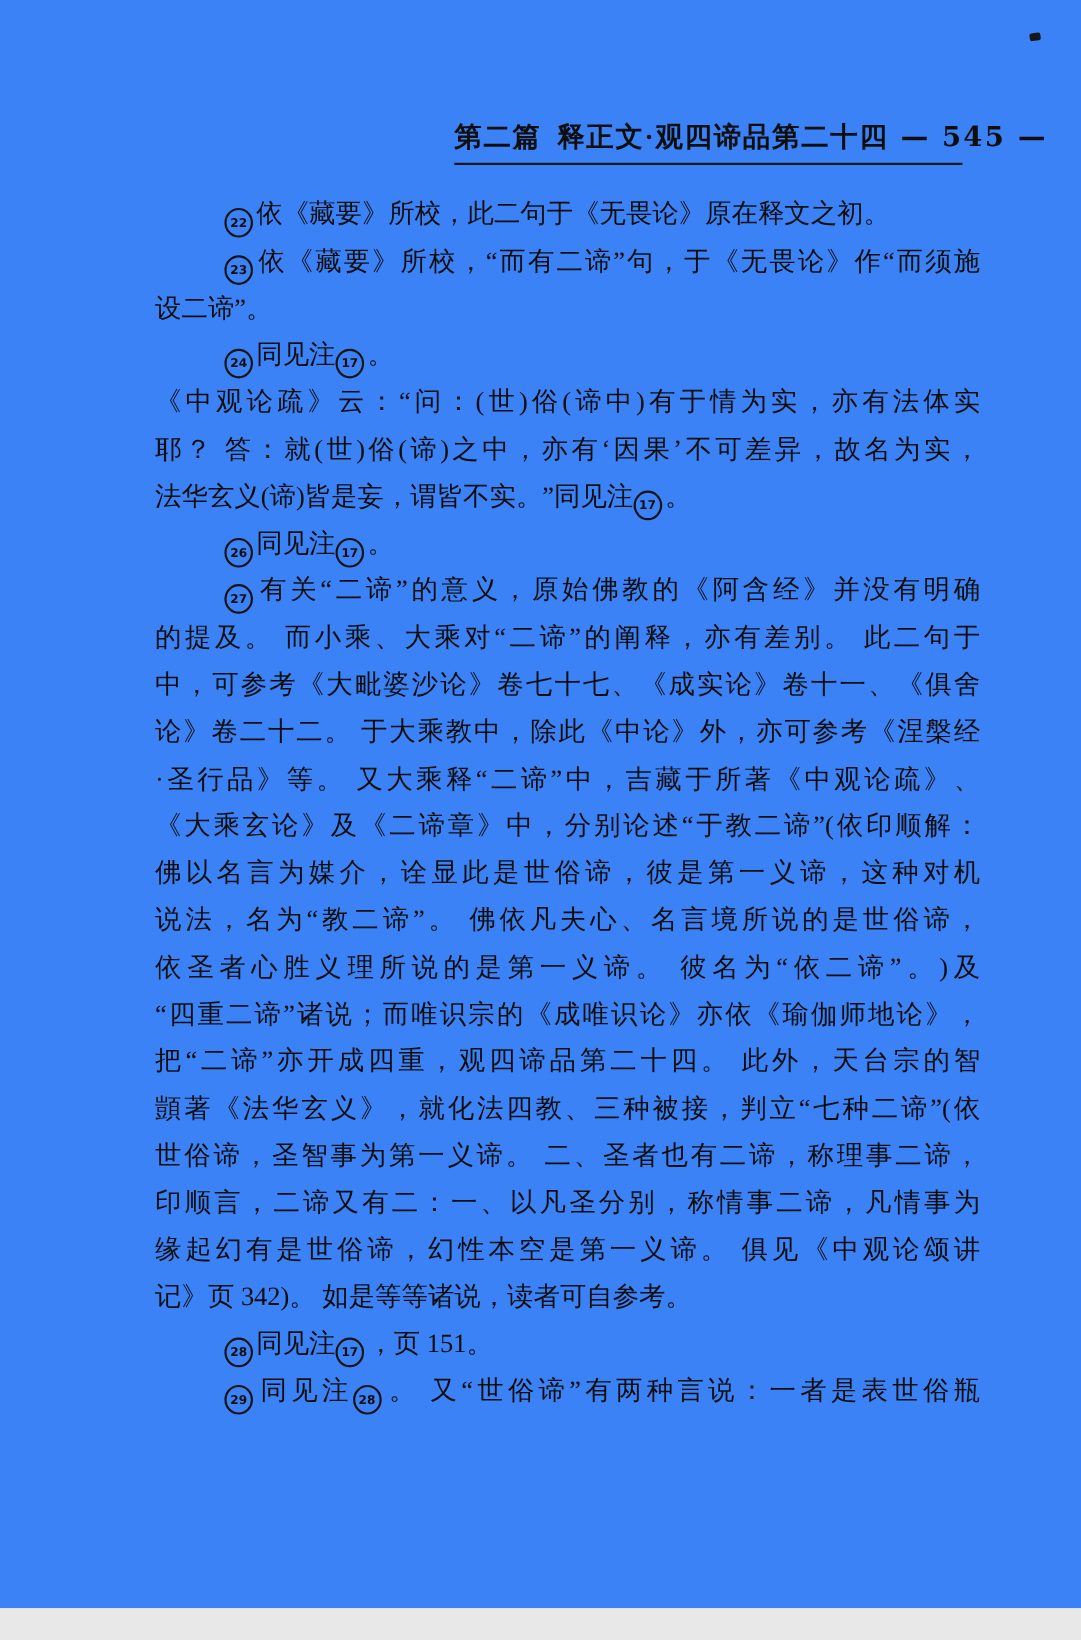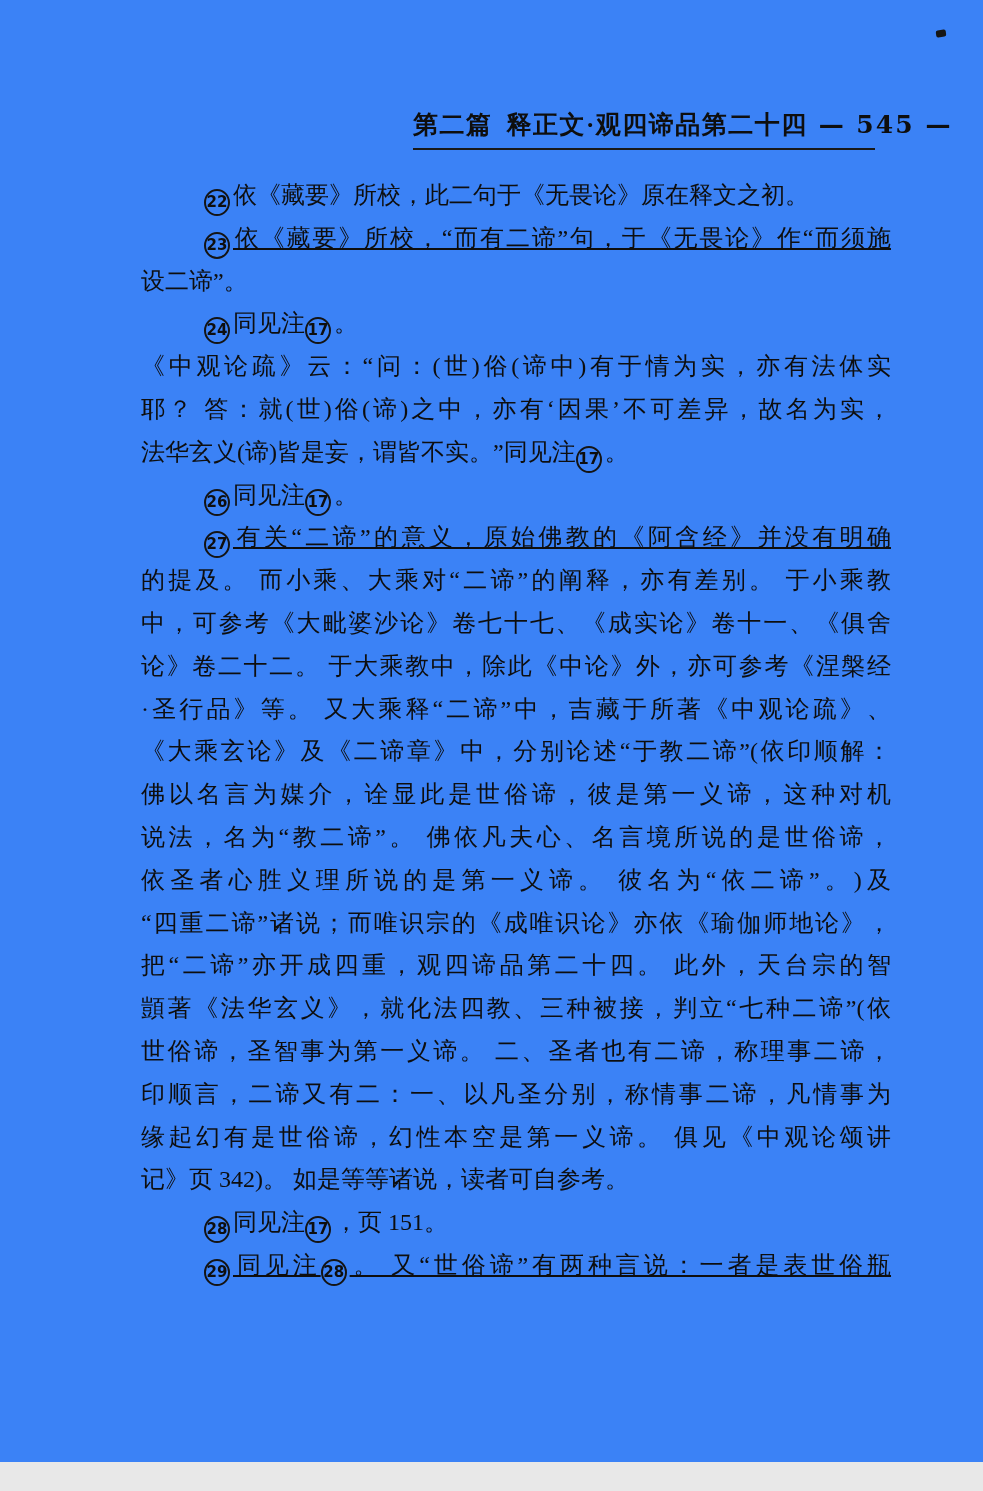--- a/index.html
+++ b/index.html
@@ -41,30 +41,30 @@
     height:42.8px;
     white-space:nowrap;
     text-align:left;
   }
   .line.fill{
     white-space:normal;
     text-align:justify;
     text-align-last:justify;
   }
   .line.indent{padding-left:63px;}
-  .line.fill.indent{width:687px;box-sizing:content-box;text-decoration:underline;}
+  .line.fill.indent{width:687px;box-sizing:content-box;}
   .cnum{
     display:inline-flex;
     width:26px;height:27px;
     box-sizing:border-box;
     border:2px solid #141414;
     border-radius:50%;
     align-items:center;justify-content:center;
     font-family:"DejaVu Sans",sans-serif;
-    font-size:15px;font-weight:700;line-height:1;
+    font-size:11px;font-weight:700;line-height:1;
     letter-spacing:0;
     vertical-align:-4px;
     margin-right:3px;
   }
 </style>
 </head>
 <body>
 
 <div class="page">
 
@@ -83,21 +83,21 @@
   <div class="bodytext">
       <div class="line indent"><span class="cnum">22</span><span class="run">依《藏要》所校，此二句于《无畏论》原在释文之初。</span></div>
       <div class="line indent fill"><span class="cnum">23</span><span class="run">依《藏要》所校，“而有二谛”句，于《无畏论》作“而须施</span></div>
       <div class="line"><span class="run">设二谛”。</span></div>
       <div class="line indent"><span class="cnum">24</span><span class="run">同见注</span><span class="cnum">17</span><span class="run">。</span></div>
       <div class="line fill"><span class="run">《中观论疏》云：“问：(世)俗(谛中)有于情为实，亦有法体实</span></div>
       <div class="line fill"><span class="run">耶？ 答：就(世)俗(谛)之中，亦有‘因果’不可差异，故名为实，</span></div>
       <div class="line"><span class="run">法华玄义(谛)皆是妄，谓皆不实。”同见注</span><span class="cnum">17</span><span class="run">。</span></div>
       <div class="line indent"><span class="cnum">26</span><span class="run">同见注</span><span class="cnum">17</span><span class="run">。</span></div>
       <div class="line indent fill"><span class="cnum">27</span><span class="run">有关“二谛”的意义，原始佛教的《阿含经》并没有明确</span></div>
-      <div class="line fill"><span class="run">的提及。 而小乘、大乘对“二谛”的阐释，亦有差别。 于小乘教</span></div>
+      <div class="line fill"><span class="run">的提及。 而小乘、大乘对“二谛”的阐释，亦有差别。 此二句于</span></div>
       <div class="line fill"><span class="run">中，可参考《大毗婆沙论》卷七十七、《成实论》卷十一、《俱舍</span></div>
       <div class="line fill"><span class="run">论》卷二十二。 于大乘教中，除此《中论》外，亦可参考《涅槃经</span></div>
       <div class="line fill"><span class="run">·圣行品》等。 又大乘释“二谛”中，吉藏于所著《中观论疏》、</span></div>
       <div class="line fill"><span class="run">《大乘玄论》及《二谛章》中，分别论述“于教二谛”(依印顺解：</span></div>
       <div class="line fill"><span class="run">佛以名言为媒介，诠显此是世俗谛，彼是第一义谛，这种对机</span></div>
       <div class="line fill"><span class="run">说法，名为“教二谛”。 佛依凡夫心、名言境所说的是世俗谛，</span></div>
       <div class="line fill"><span class="run">依圣者心胜义理所说的是第一义谛。 彼名为“依二谛”。)及</span></div>
       <div class="line fill"><span class="run">“四重二谛”诸说；而唯识宗的《成唯识论》亦依《瑜伽师地论》，</span></div>
       <div class="line fill"><span class="run">把“二谛”亦开成四重，观四谛品第二十四。 此外，天台宗的智</span></div>
       <div class="line fill"><span class="run">顗著《法华玄义》，就化法四教、三种被接，判立“七种二谛”(依</span></div>

